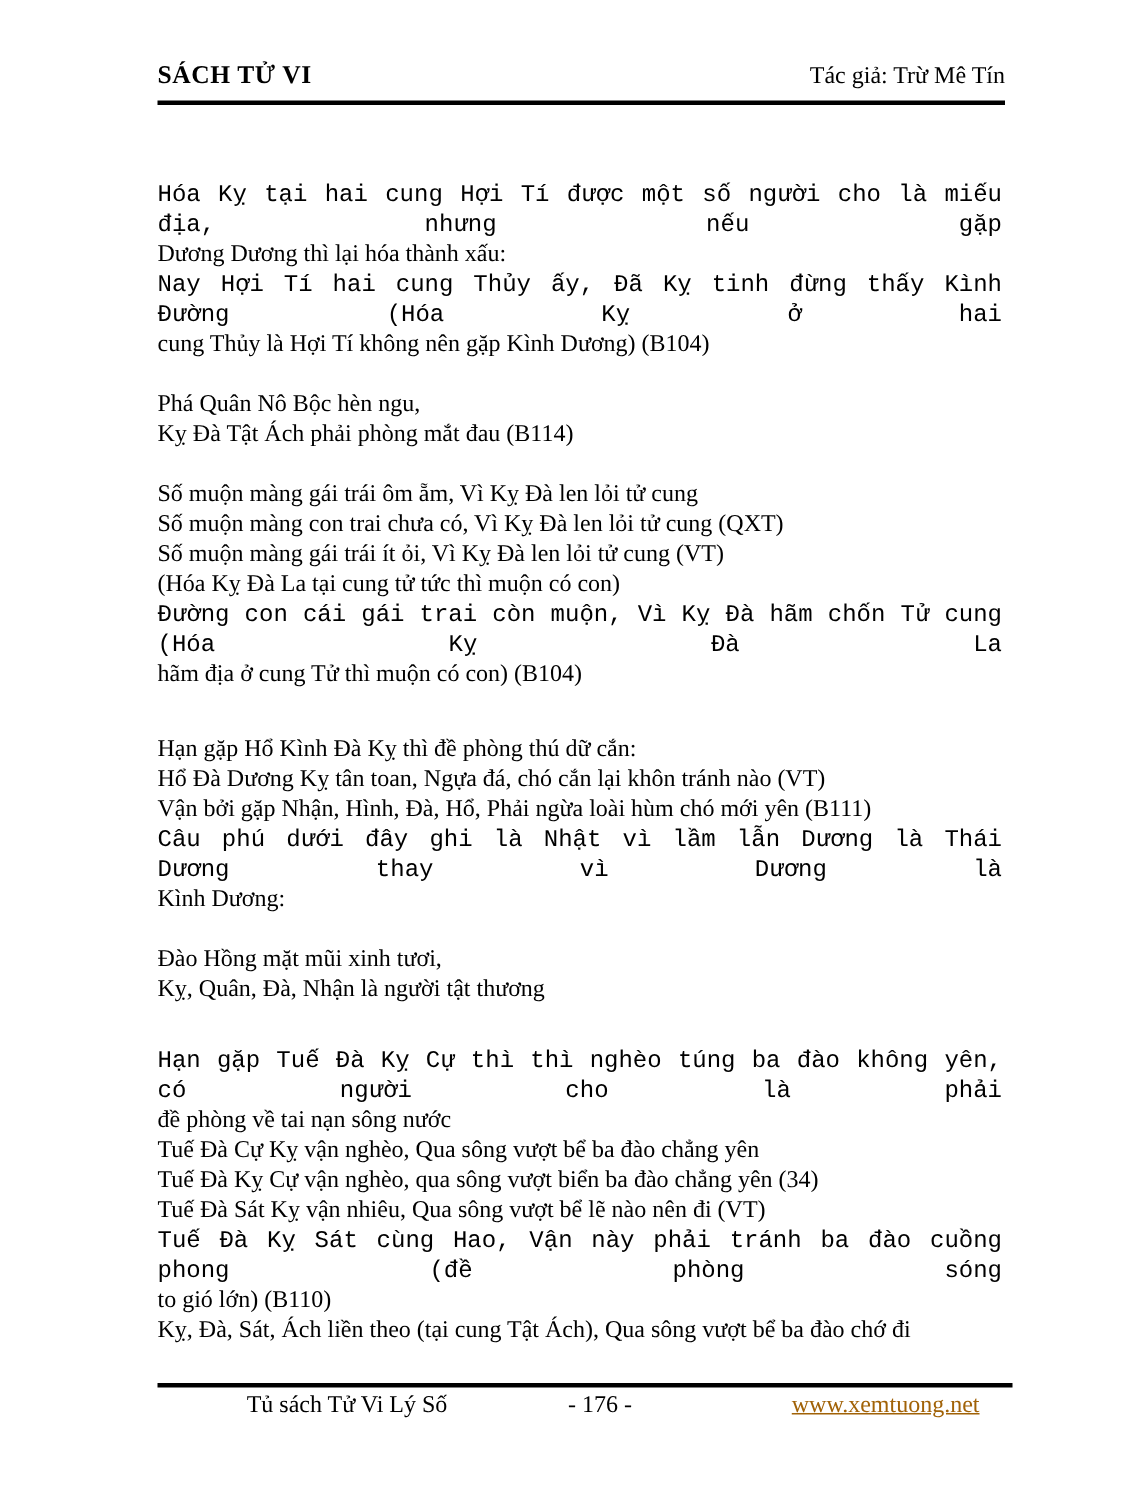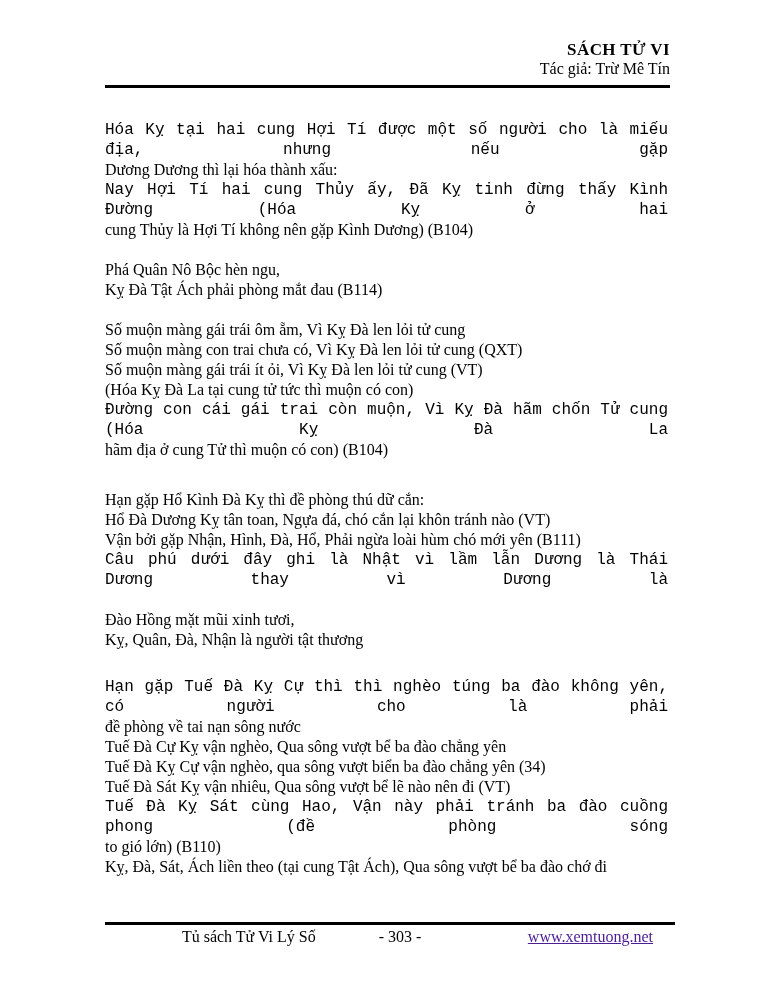--- a/index.html
+++ b/index.html
@@ -11,21 +11,20 @@
     font-family:"Liberation Serif","DejaVu Serif",serif;
     color:#000000;
     overflow:hidden;
     box-sizing:border-box;
   }
   .header{
     position:absolute;left:105px;right:95px;top:40px;
     display:flex;justify-content:space-between;align-items:flex-end;
     border-bottom:3px solid #000;
     padding-bottom:7px;
-    flex-direction:column;
   }
   .header .book-title{
     font-size:17px;font-weight:bold;letter-spacing:0.4px;
   }
   .header .author{
     font-size:16px;
   }
   .content{
     position:absolute;left:105px;right:97px;top:100px;
     font-size:16px;line-height:20px;
@@ -41,25 +40,25 @@
   .sp{height:20px;}
   .sp-lg{height:30px;}
   .sp-md{height:27px;}
   .footer{
     position:absolute;left:105px;right:90px;top:922px;
     border-top:3px solid #000;
     padding-top:3px;
     display:flex;justify-content:space-between;align-items:baseline;
     font-size:16px;
   }
-  .footer .series{flex:1;text-align:right;margin-left:42px;}
+  .footer .series{flex:1;text-align:center;margin-left:42px;}
   .footer .pageno{flex:1;text-align:center;}
   .footer .site{flex:1;text-align:right;padding-right:22px;}
   .footer a{
-    color:#4c1d95;text-decoration:underline;cursor:pointer;
+    color:#a16207;text-decoration:underline;cursor:pointer;
   }
 </style>
 </head>
 <body>
 
 <div class="page">
 
   <div class="header">
     <span class="book-title">SÁCH TỬ VI</span>
     <span class="author">Tác giả: Trừ Mê Tín</span>
@@ -79,35 +78,36 @@
     <div class="ln">Số muộn màng con trai chưa có, Vì Kỵ Đà len lỏi tử cung (QXT)</div>
     <div class="ln">Số muộn màng gái trái ít ỏi, Vì Kỵ Đà len lỏi tử cung (VT)</div>
     <div class="ln">(Hóa Kỵ Đà La tại cung tử tức thì muộn có con)</div>
     <div class="ln fill">Đường con cái gái trai còn muộn, Vì Kỵ Đà hãm chốn Tử cung (Hóa Kỵ Đà La</div>
     <div class="ln">hãm địa ở cung Tử thì muộn có con) (B104)</div>
     <div class="sp-lg"></div>
     <div class="ln">Hạn gặp Hổ Kình Đà Kỵ thì đề phòng thú dữ cắn:</div>
     <div class="ln">Hổ Đà Dương Kỵ tân toan, Ngựa đá, chó cắn lại khôn tránh nào (VT)</div>
     <div class="ln">Vận bởi gặp Nhận, Hình, Đà, Hổ, Phải ngừa loài hùm chó mới yên (B111)</div>
     <div class="ln fill">Câu phú dưới đây ghi là Nhật vì lầm lẫn Dương là Thái Dương thay vì Dương là</div>
+    <div class="ln">Kình Dương:</div>
     <div class="sp"></div>
     <div class="ln">Đào Hồng mặt mũi xinh tươi,</div>
     <div class="ln">Kỵ, Quân, Đà, Nhận là người tật thương</div>
     <div class="sp-md"></div>
     <div class="ln fill">Hạn gặp Tuế Đà Kỵ Cự thì thì nghèo túng ba đào không yên, có người cho là phải</div>
     <div class="ln">đề phòng về tai nạn sông nước</div>
     <div class="ln">Tuế Đà Cự Kỵ vận nghèo, Qua sông vượt bể ba đào chẳng yên</div>
     <div class="ln">Tuế Đà Kỵ Cự vận nghèo, qua sông vượt biển ba đào chẳng yên (34)</div>
     <div class="ln">Tuế Đà Sát Kỵ vận nhiêu, Qua sông vượt bể lẽ nào nên đi (VT)</div>
     <div class="ln fill">Tuế Đà Kỵ Sát cùng Hao, Vận này phải tránh ba đào cuồng phong (đề phòng sóng</div>
     <div class="ln">to gió lớn) (B110)</div>
     <div class="ln">Kỵ, Đà, Sát, Ách liền theo (tại cung Tật Ách), Qua sông vượt bể ba đào chớ đi</div>
   </div>
 
   <div class="footer">
     <span class="series">Tủ sách Tử Vi Lý Số</span>
-    <span class="pageno">- 303 -</span>
+    <span class="pageno">- 176 -</span>
     <span class="site">
       <a>www.xemtuong.net</a>
     </span>
   </div>
 
 </div>
 
 </body></html>

